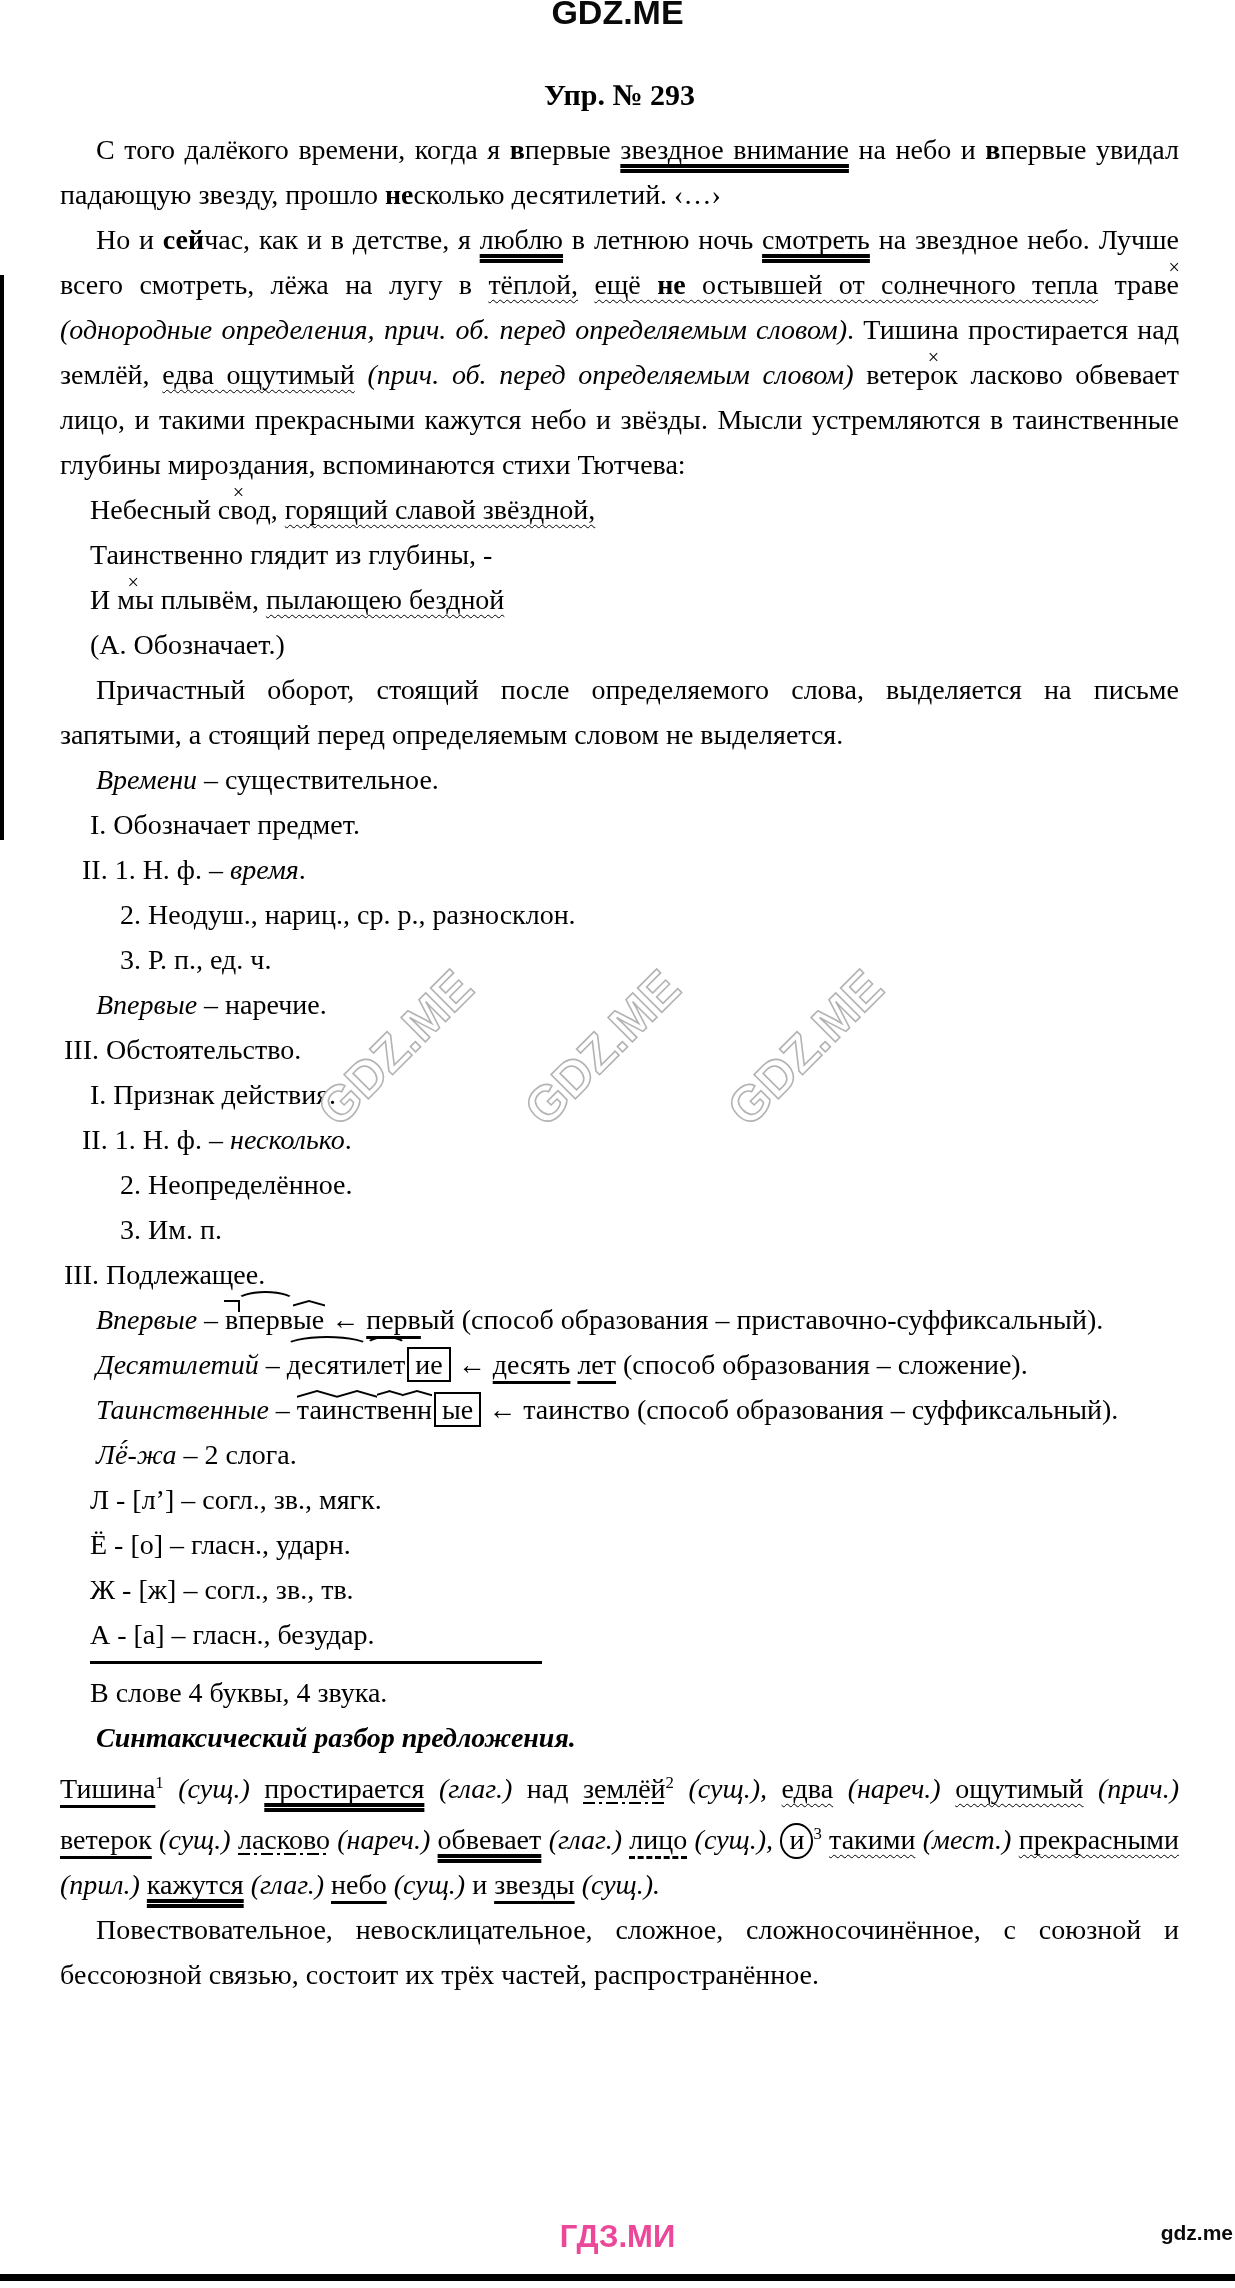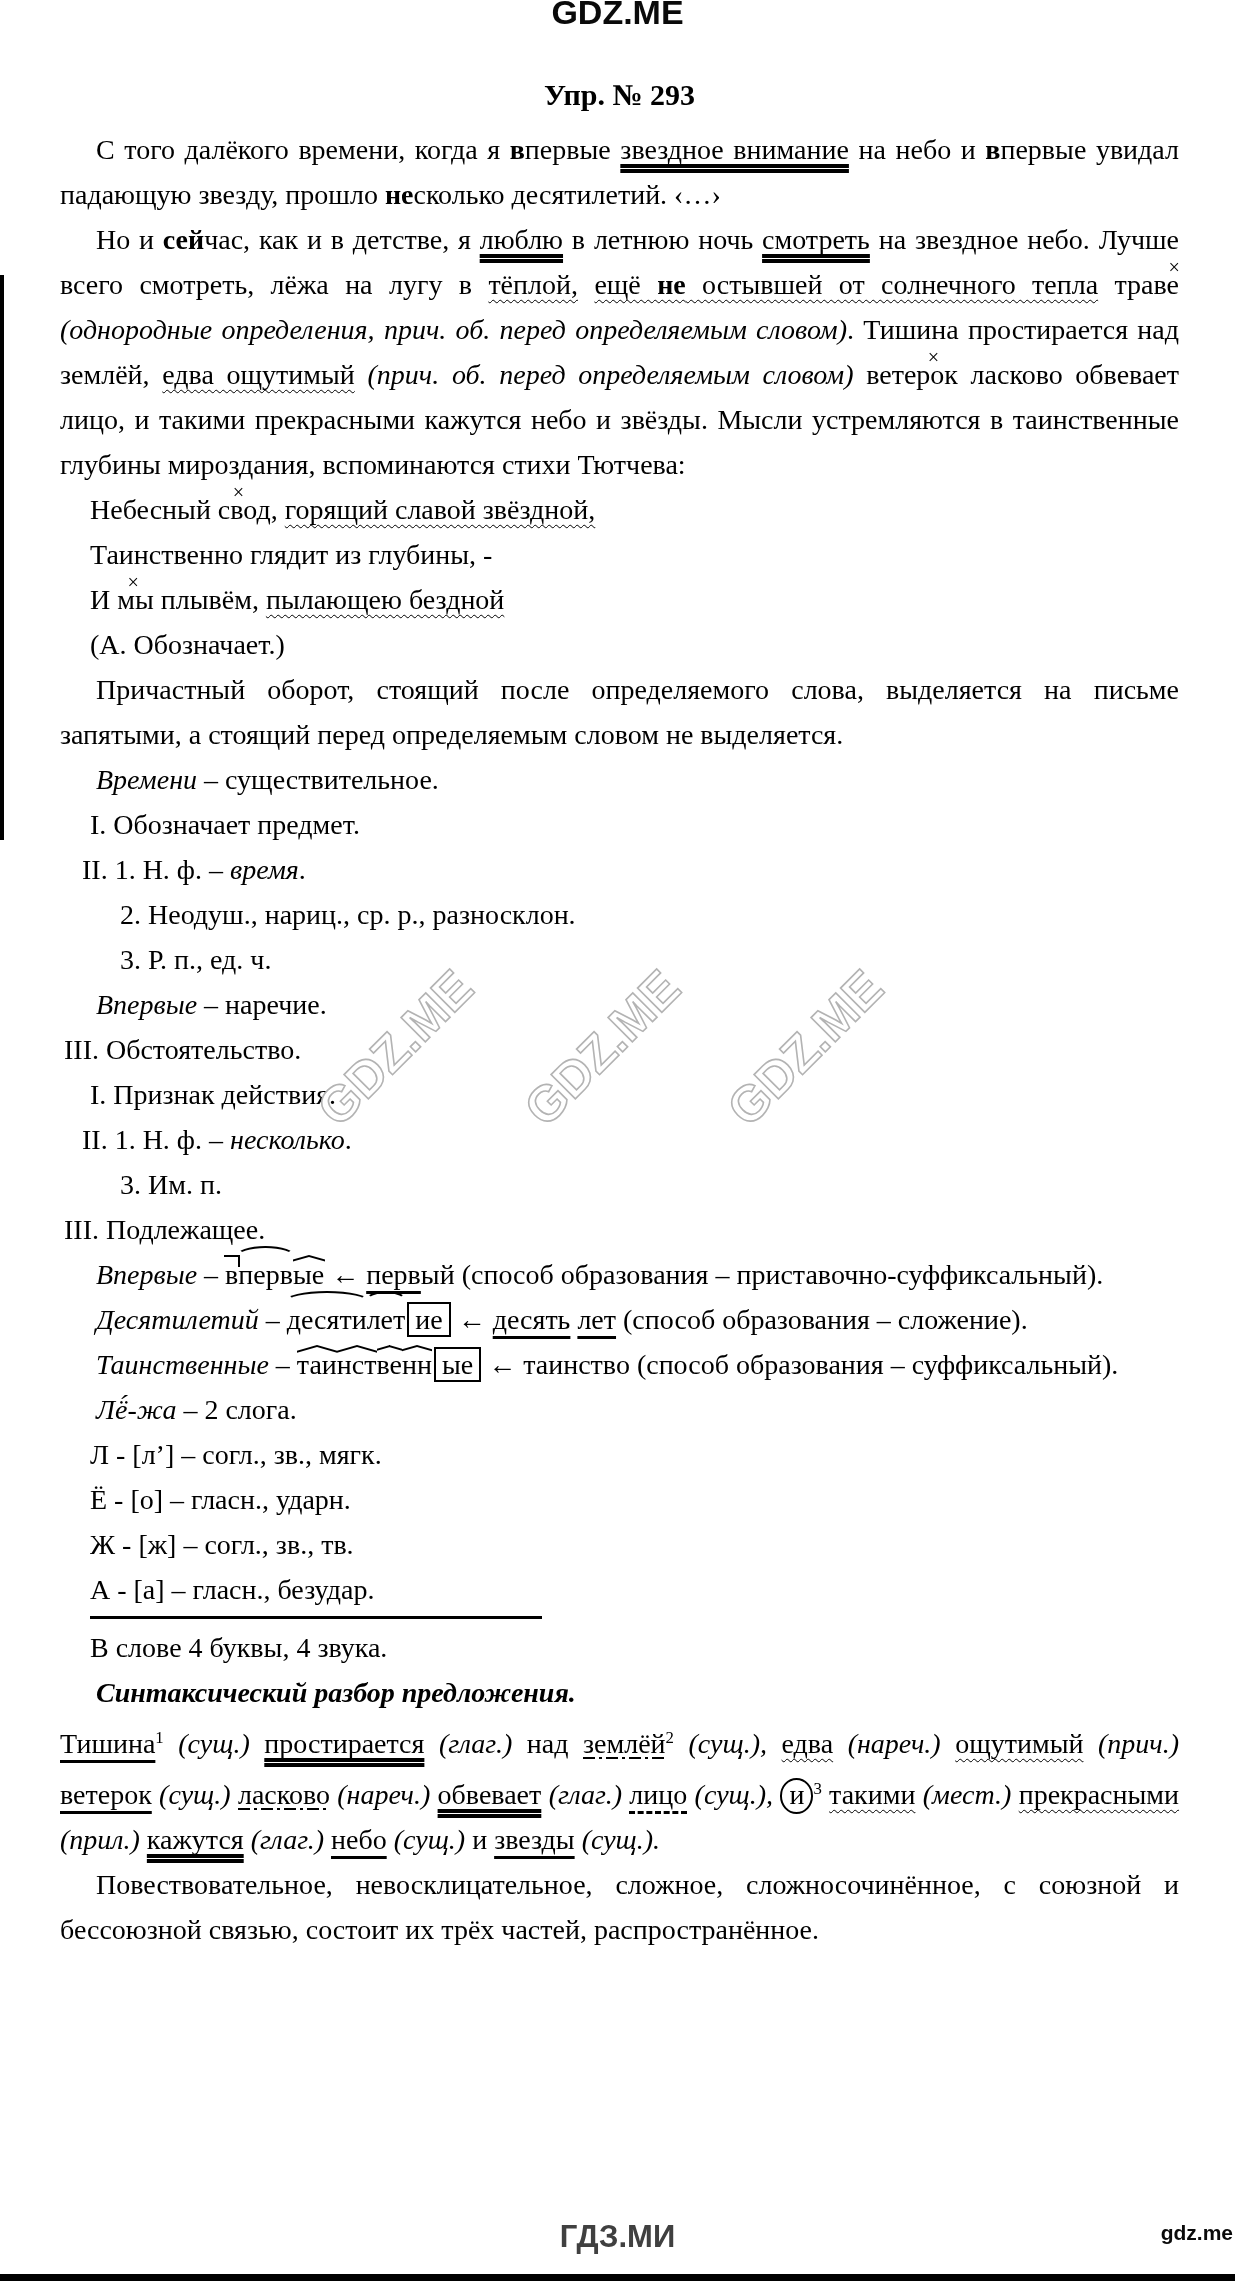--- a/index.html
+++ b/index.html
@@ -34,21 +34,21 @@
      border:2.5px solid transparent;border-top-color:#000;border-radius:50%;}
   .m-suf::before,.m-suf::after{content:"";position:absolute;top:-4px;height:0;border-top:2.5px solid #000;}
   .m-suf::before{left:0;right:50%;transform:skewY(-16deg);transform-origin:right center;}
   .m-suf::after{left:50%;right:0;transform:skewY(16deg);transform-origin:left center;}
   .m-box{border:2px solid #000;padding:0 6px;margin-left:2px;}
   .phon-rule{width:452px;border-top:3px solid #000;margin:4px 0 6px 30px;height:0;}
   .watermark{position:absolute;width:200px;height:205px;display:flex;align-items:center;justify-content:center;pointer-events:none;}
   .watermark span{font-family:"Liberation Sans","DejaVu Sans",sans-serif;font-weight:bold;font-size:50px;
      color:#fff;-webkit-text-stroke:1.6px #b3b3b3;transform:rotate(-45deg);white-space:nowrap;}
   .footer-center{position:absolute;left:0;right:0;top:2226px;text-align:center;
-     font-family:"Liberation Sans","DejaVu Sans",sans-serif;font-weight:bold;font-size:31px;color:#404040;}
+     font-family:"Liberation Sans","DejaVu Sans",sans-serif;font-weight:bold;font-size:31px;color:#ec4899;}
   .footer-right{position:absolute;right:2px;top:2228px;
      font-family:"Liberation Sans","DejaVu Sans",sans-serif;font-weight:bold;font-size:21px;color:#0a0a0a;}
   .edge-bottom{position:absolute;left:0;right:0;bottom:0;height:7px;background:#000;}
   .edge-left{position:absolute;left:0;top:282px;width:4px;height:565px;background:#000;}
 </style>
 </head>
 <body>
 
 <div class="page">
   <div class="site-header">GDZ.ME</div>
@@ -65,20 +65,21 @@
         <div class="para indent"><span>Причастный оборот, стоящий после определяемого слова, выделяется на письме запятыми, а стоящий перед определяемым словом не выделяется.</span></div>
         <div class="line ml36"><span class="i">Времени</span><span> – существительное.</span></div>
         <div class="line ml30"><span>I. Обозначает предмет.</span></div>
         <div class="line ml18"><span>II. 1. Н. ф. – </span><span class="i">время</span><span>.</span></div>
         <div class="line ml60"><span>2. Неодуш., нариц., ср. р., разносклон.</span></div>
         <div class="line ml60"><span>3. Р. п., ед. ч.</span></div>
         <div class="line ml36"><span class="i">Впервые</span><span> – наречие.</span></div>
         <div class="line ml4"><span>III. Обстоятельство.</span></div>
         <div class="line ml30"><span>I. Признак действия.</span></div>
         <div class="line ml18"><span>II. 1. Н. ф. – </span><span class="i">несколько</span><span>.</span></div>
+        <div class="line ml60"><span>2. Неопределённое.</span></div>
         <div class="line ml60"><span>3. Им. п.</span></div>
         <div class="line ml4"><span>III. Подлежащее.</span></div>
         <div class="para indent"><span class="i">Впервые</span><span> – </span><span class="m-pref">в</span><span class="m-root">перв</span><span class="m-suf">ые</span><span> ← </span><span class="u-solid">перв</span><span>ый</span><span> (способ образования – приставочно-суффиксальный).</span></div>
         <div class="para indent"><span class="i">Десятилетий</span><span> – </span><span class="m-root">десяти</span><span class="m-root">лет</span><span class="m-box">ие</span><span> ← </span><span class="u-solid">десять</span><span> </span><span class="u-solid">лет</span><span> (способ образования – сложение).</span></div>
         <div class="para indent"><span class="i">Таинственные</span><span> – </span><span class="m-suf">таи</span><span class="m-suf">нст</span><span class="m-suf">ве</span><span class="m-suf">нн</span><span class="m-box">ые</span><span> ← таинство (способ образования – суффиксальный).</span></div>
         <div class="line ml36"><span class="i">Лё́-жа</span><span> – 2 слога.</span></div>
         <div class="line ml30"><span>Л - [л’] – согл., зв., мягк.</span></div>
         <div class="line ml30"><span>Ё - [о] – гласн., ударн.</span></div>
         <div class="line ml30"><span>Ж - [ж] – согл., зв., тв.</span></div>
         <div class="line ml30"><span>А - [а] – гласн., безудар.</span></div>

